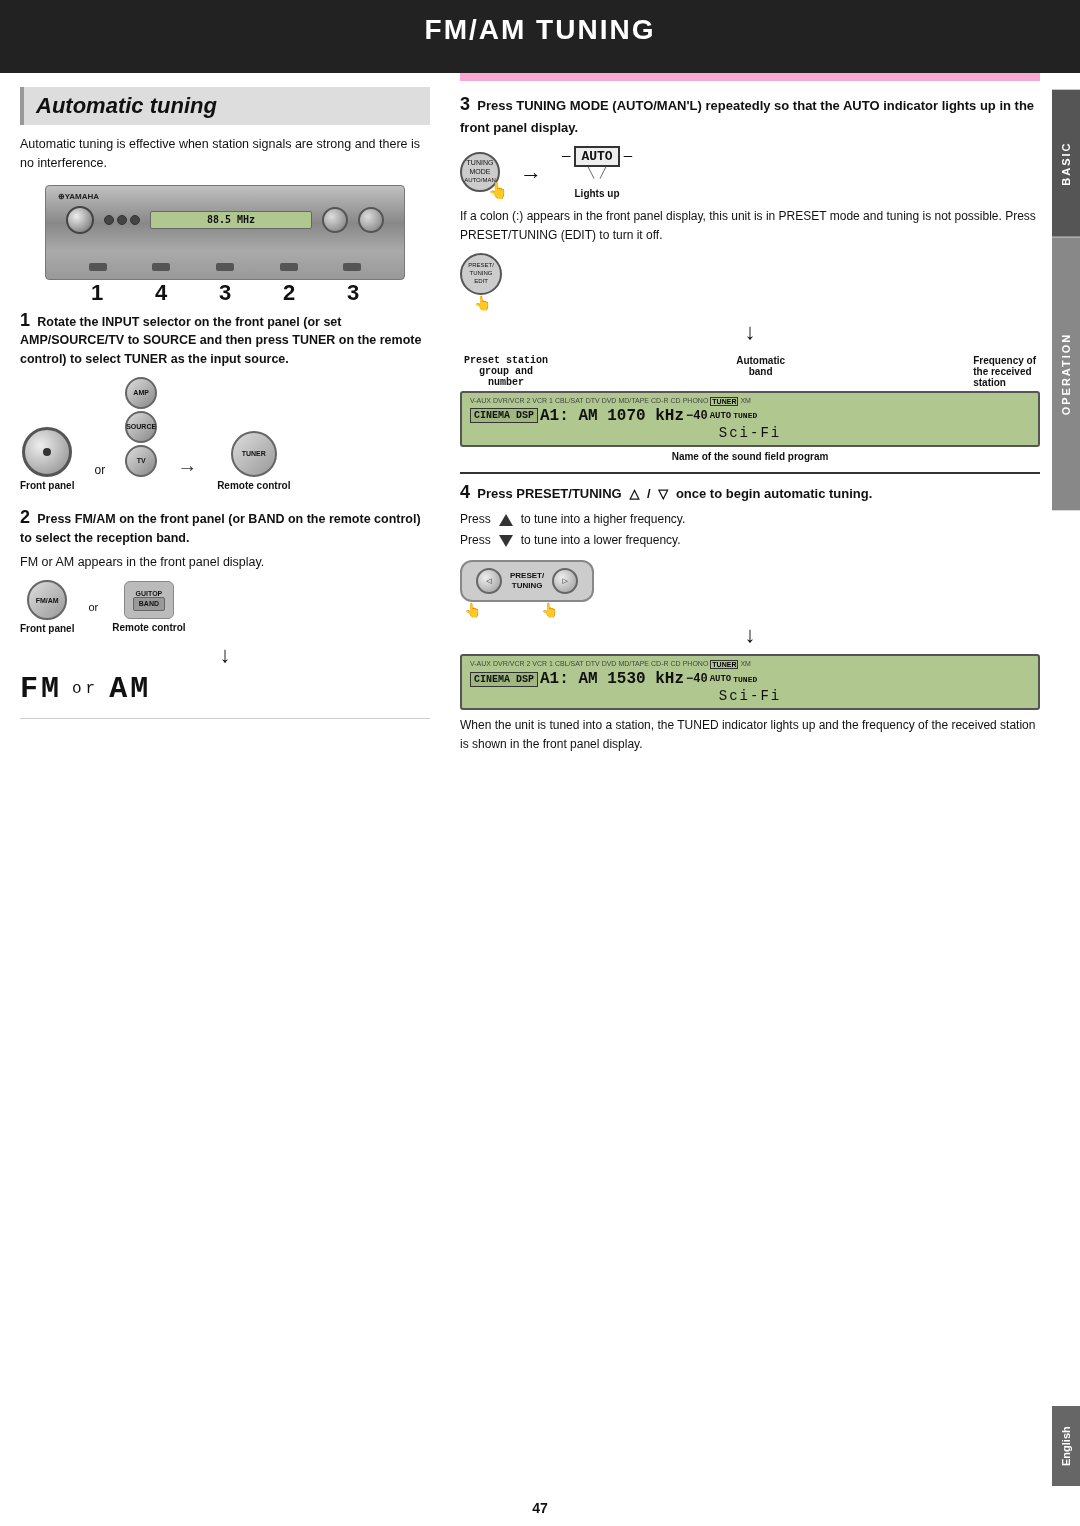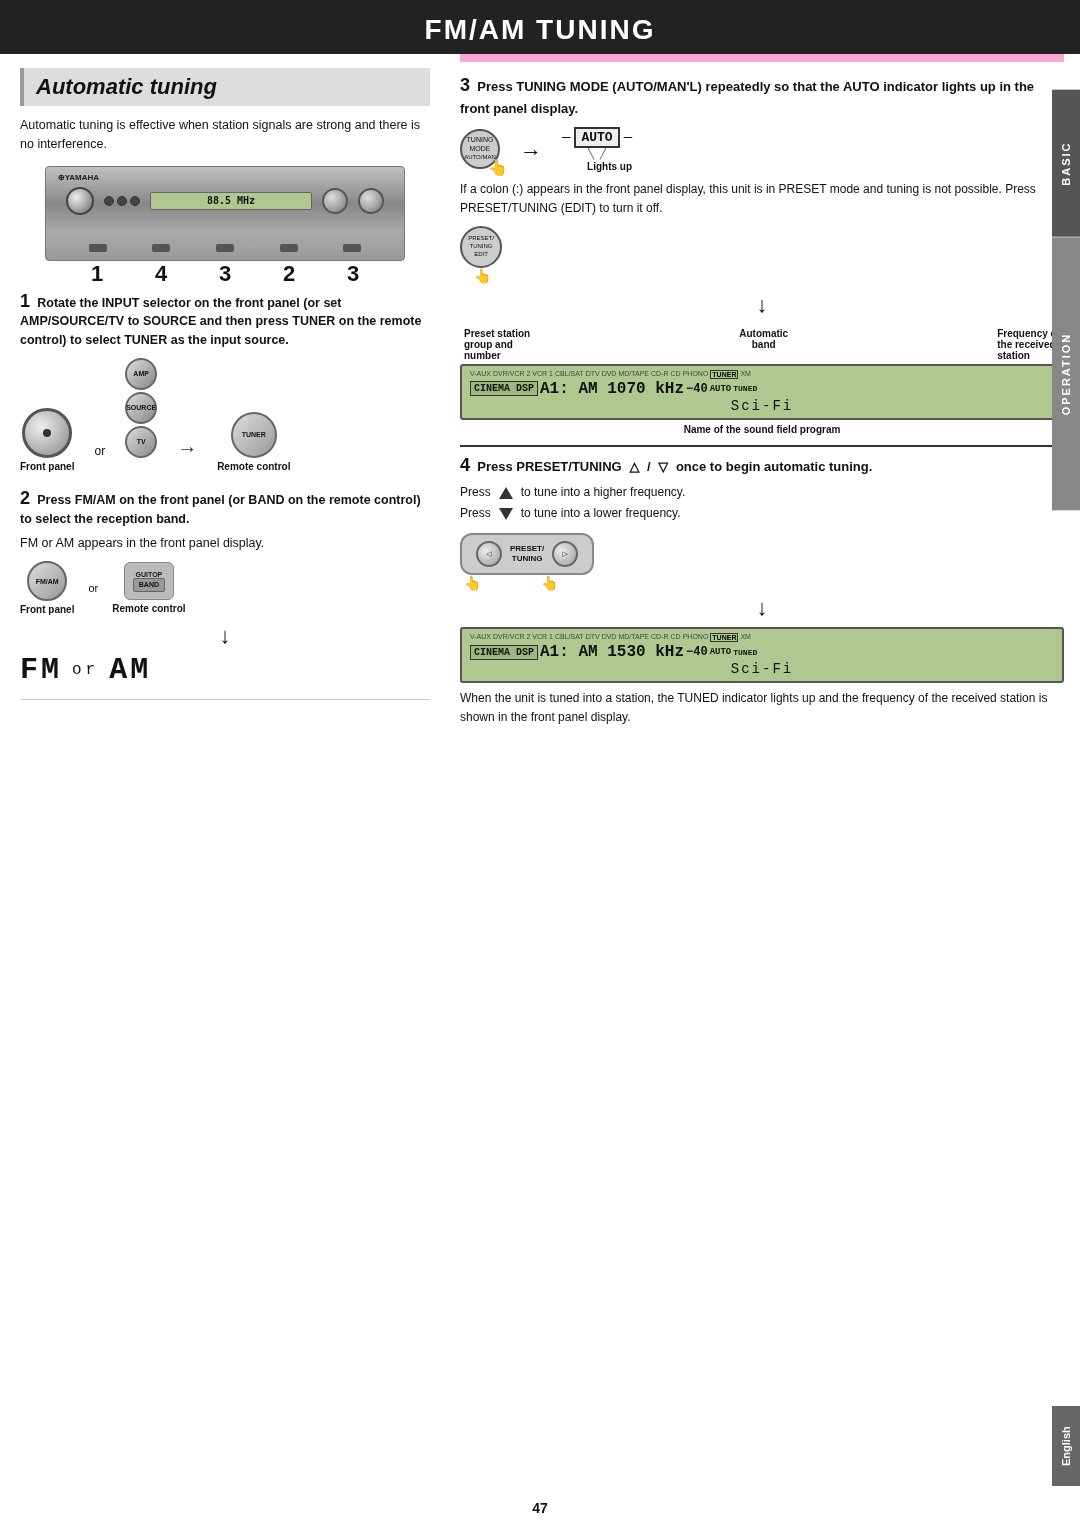--- a/index.html
+++ b/index.html
@@ -14,21 +14,21 @@
     }
 
     
     .page-title-bar {
       background: #222;
       color: #fff;
       text-align: center;
       font-size: 28px;
       font-weight: bold;
       letter-spacing: 2px;
-      padding: 14px 0 8px;
+      padding: 14px 0 27px;
       margin-bottom: 0;
     }
 
     
     .right-sidebar {
       position: absolute;
       right: 0;
       top: 90px;
       width: 28px;
       height: 420px;
@@ -83,21 +83,21 @@
       font-weight: bold;
       display: flex;
       align-items: center;
       justify-content: center;
     }
 
     
     .main-content {
       display: flex;
       flex-direction: row;
-      padding: 0 16px 0 20px;
+      padding: 0 40px 0 20px;
       gap: 0;
     }
 
     .left-col {
       width: 430px;
       padding-right: 20px;
       flex-shrink: 0;
     }
 
     .right-col {
@@ -185,23 +185,23 @@
       font-size: 9px;
       text-align: center;
     }
 
     
     .auto-box {
       text-align: center;
     }
     .lights-up-label {
       font-size: 10px;
-      text-align: right;
-      font-weight: bold;
-      margin-top: 2px;
+      text-align: center;
+      font-weight: bold;
+      margin-top: 10px;
     }
 
     
     .step-desc {
       font-size: 12px;
       line-height: 1.6;
       margin: 6px 0;
     }
 
     
@@ -584,21 +584,21 @@
           <div style="text-align:center; font-size:6px; line-height:1.3;">PRESET/<br>TUNING<br>EDIT</div>
         </div>
 
         <div style="font-size:14px; margin-left:14px;">👆</div>
       </div>
       <div class="down-arrow">↓</div>
 
       <div class="display-annotated">
 
         <div style="display:flex; justify-content:space-between; font-size:10px; font-weight:bold; padding:0 4px; margin-bottom:3px;">
-          <div style="">
+          <div style="text-align:center;font-family:Liberation Mono, monospace;">
             <div>Preset station</div>
             <div>group and</div>
             <div>number</div>
           </div>
           <div style="text-align:center;">
             <div>Automatic</div>
             <div>band</div>
           </div>
           <div style="text-align:left;">
             <div>Frequency of</div>

